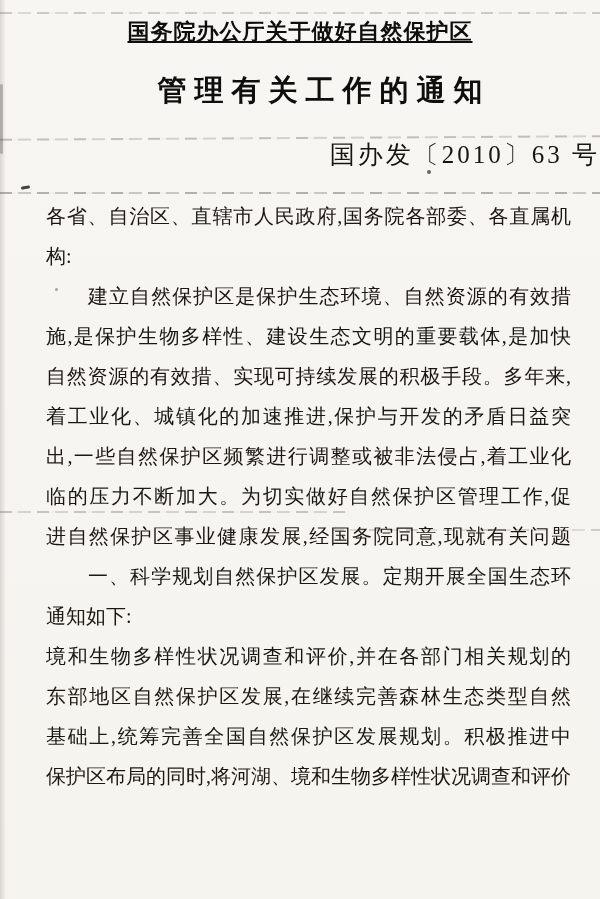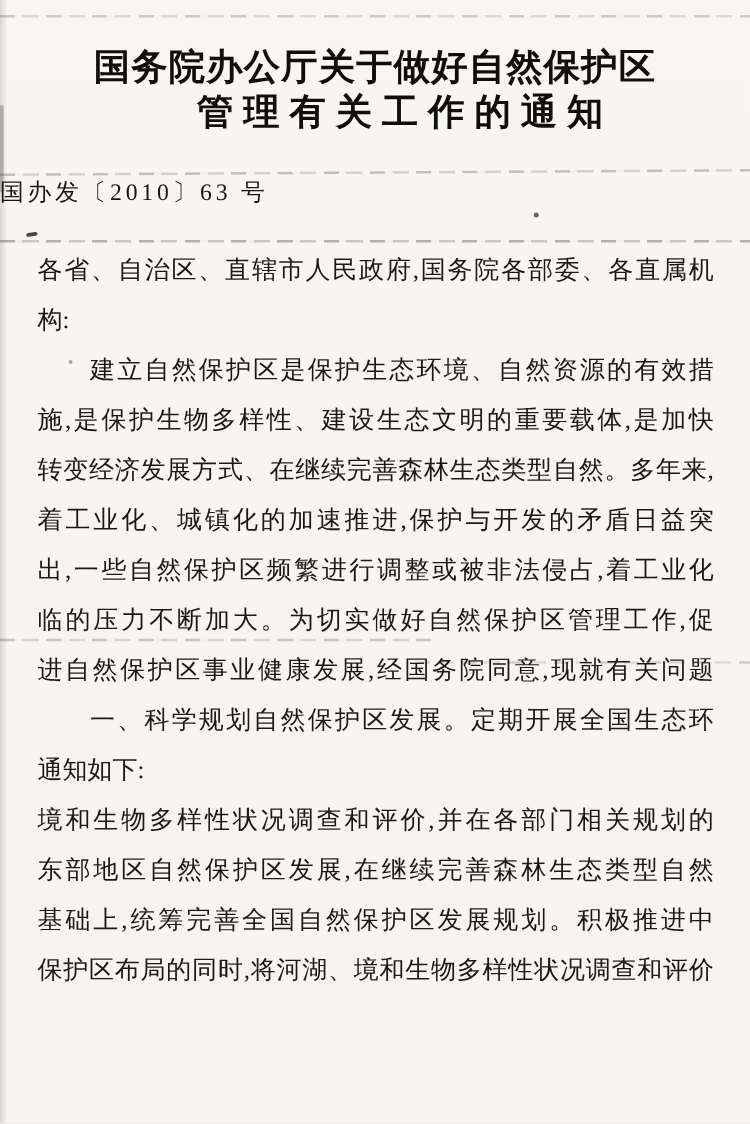--- a/index.html
+++ b/index.html
@@ -40,36 +40,37 @@
   .speck { position: absolute; background: #45423c; }
   .speck-dash { left: 21px; top: 186px; width: 9px; height: 3px; border-radius: 2px; transform: rotate(-8deg); }
   .speck-dot1 { left: 427px; top: 170px; width: 4px; height: 4px; border-radius: 50%; opacity: .8; }
   .speck-dot2 { left: 55px; top: 288px; width: 3px; height: 3px; border-radius: 50%; opacity: .45; }
 
   
   .title-line {
     position: absolute; left: 0; width: 600px;
     text-align: center; font-weight: 700; color: #0f0e0c;
   }
-  .title-1 { top: 34px;  font-size: 29px; line-height: 40px; letter-spacing: 1px; }
+  .title-1 { top: 12px;  font-size: 22px; line-height: 40px; letter-spacing: 1px; text-decoration: underline; }
   .title-2 { top: 70px;  font-size: 29px; line-height: 40px; letter-spacing: 8px; text-indent: 8px; margin-left: 20px; }
 
   .doc-number {
     position: absolute; top: 142px; left: 0; width: 600px;
-    text-align: left; font-size: 19px; line-height: 26px;
+    text-align: right; font-size: 25px; line-height: 26px;
     letter-spacing: 3px; color: #171510;
   }
 
   
   .body-text { position: absolute; top: 196px; left: 30px; width: 541px; }
   .bline {
     height: 40px; line-height: 40px; font-size: 20px;
     color: #1b1813;
     text-align: justify; text-align-last: justify;
     white-space: nowrap;
+    margin-left: 16px;
   }
   .bline.short  { text-align-last: left; }
   .bline.indent { text-indent: 2.1em; }
 </style>
 </head>
 <body>
 
 <div class="page">
 
   <div class="edge-left"></div>
@@ -85,21 +86,21 @@
 
   <div class="title-line title-1">国务院办公厅关于做好自然保护区</div>
   <div class="title-line title-2">管理有关工作的通知</div>
   <div class="doc-number">国办发〔2010〕63 号</div>
 
   <div class="body-text">
     <div class="bline">各省、自治区、直辖市人民政府,国务院各部委、各直属机</div>
     <div class="bline short">构:</div>
     <div class="bline indent">建立自然保护区是保护生态环境、自然资源的有效措</div>
     <div class="bline">施,是保护生物多样性、建设生态文明的重要载体,是加快</div>
-    <div class="bline">转变经济发展方式、在继续完善森林生态类型自然。多年来,</div>
+    <div class="bline">自然资源的有效措、实现可持续发展的积极手段。多年来,</div>
     <div class="bline">着工业化、城镇化的加速推进,保护与开发的矛盾日益突</div>
     <div class="bline">出,一些自然保护区频繁进行调整或被非法侵占,着工业化</div>
     <div class="bline">临的压力不断加大。为切实做好自然保护区管理工作,促</div>
     <div class="bline">进自然保护区事业健康发展,经国务院同意,现就有关问题</div>
     <div class="bline indent">一、科学规划自然保护区发展。定期开展全国生态环</div>
     <div class="bline short">通知如下:</div>
     <div class="bline">境和生物多样性状况调查和评价,并在各部门相关规划的</div>
     <div class="bline">东部地区自然保护区发展,在继续完善森林生态类型自然</div>
     <div class="bline">基础上,统筹完善全国自然保护区发展规划。积极推进中</div>
     <div class="bline">保护区布局的同时,将河湖、境和生物多样性状况调查和评价</div>

